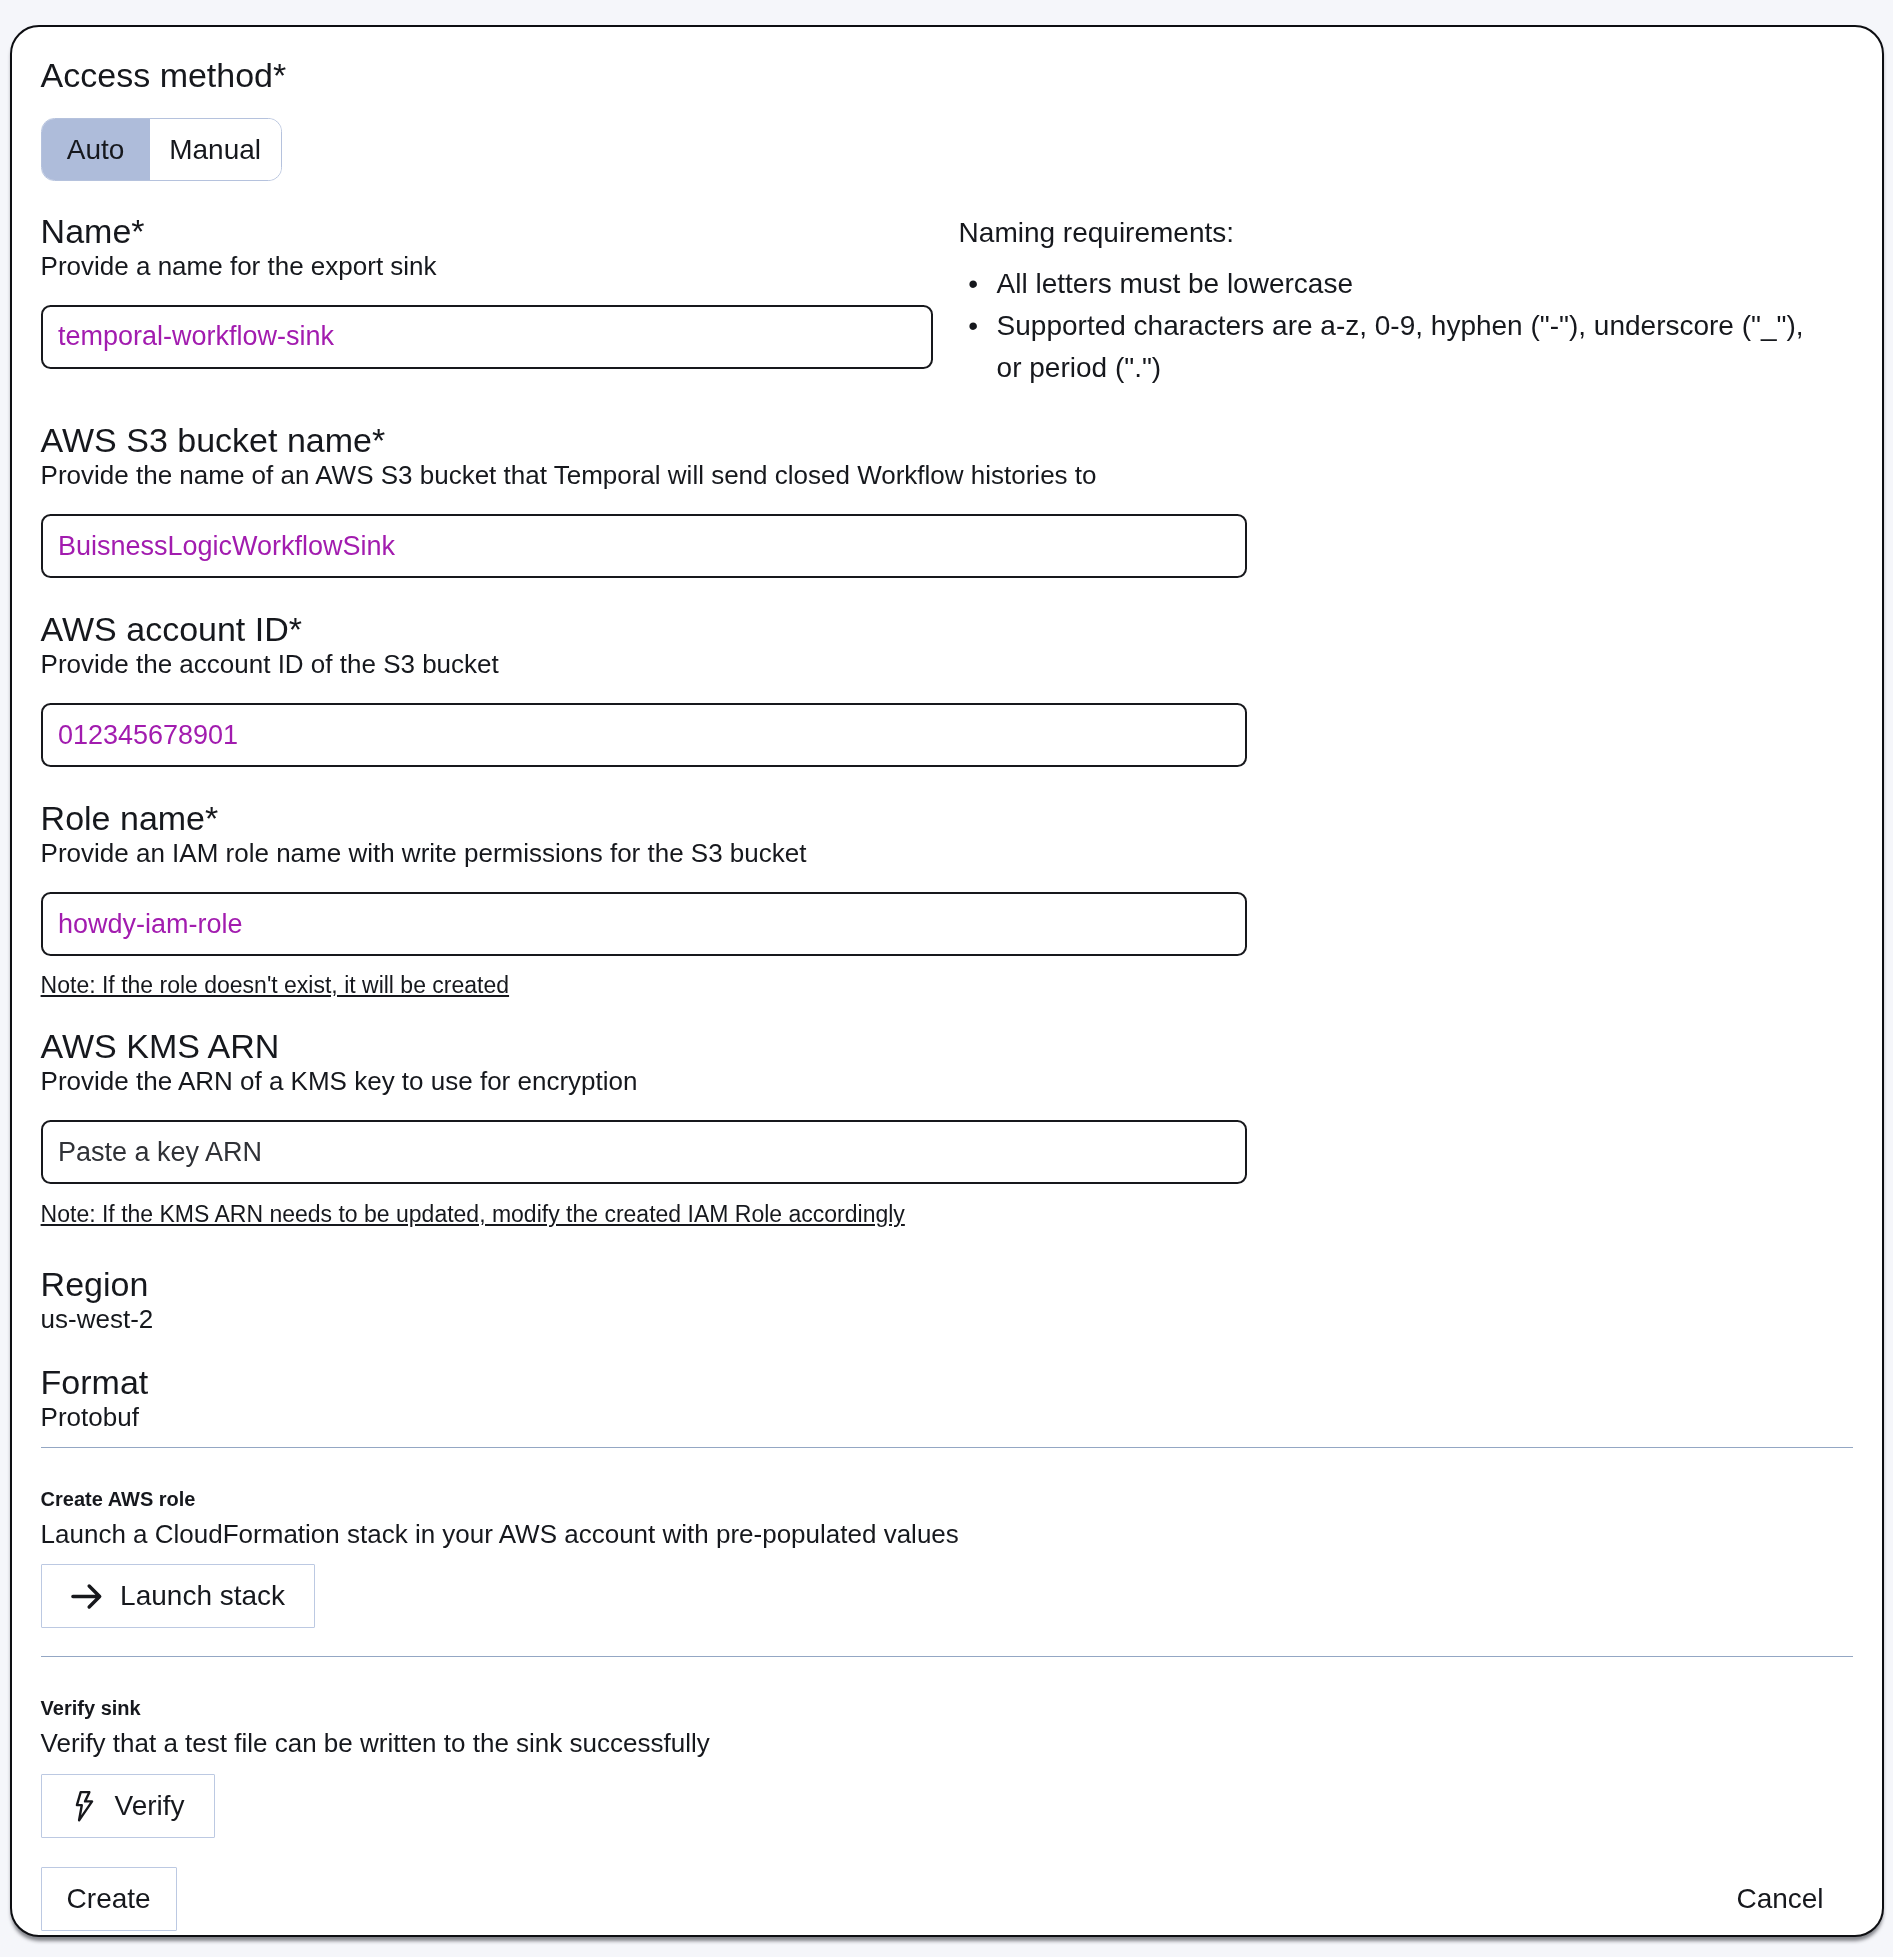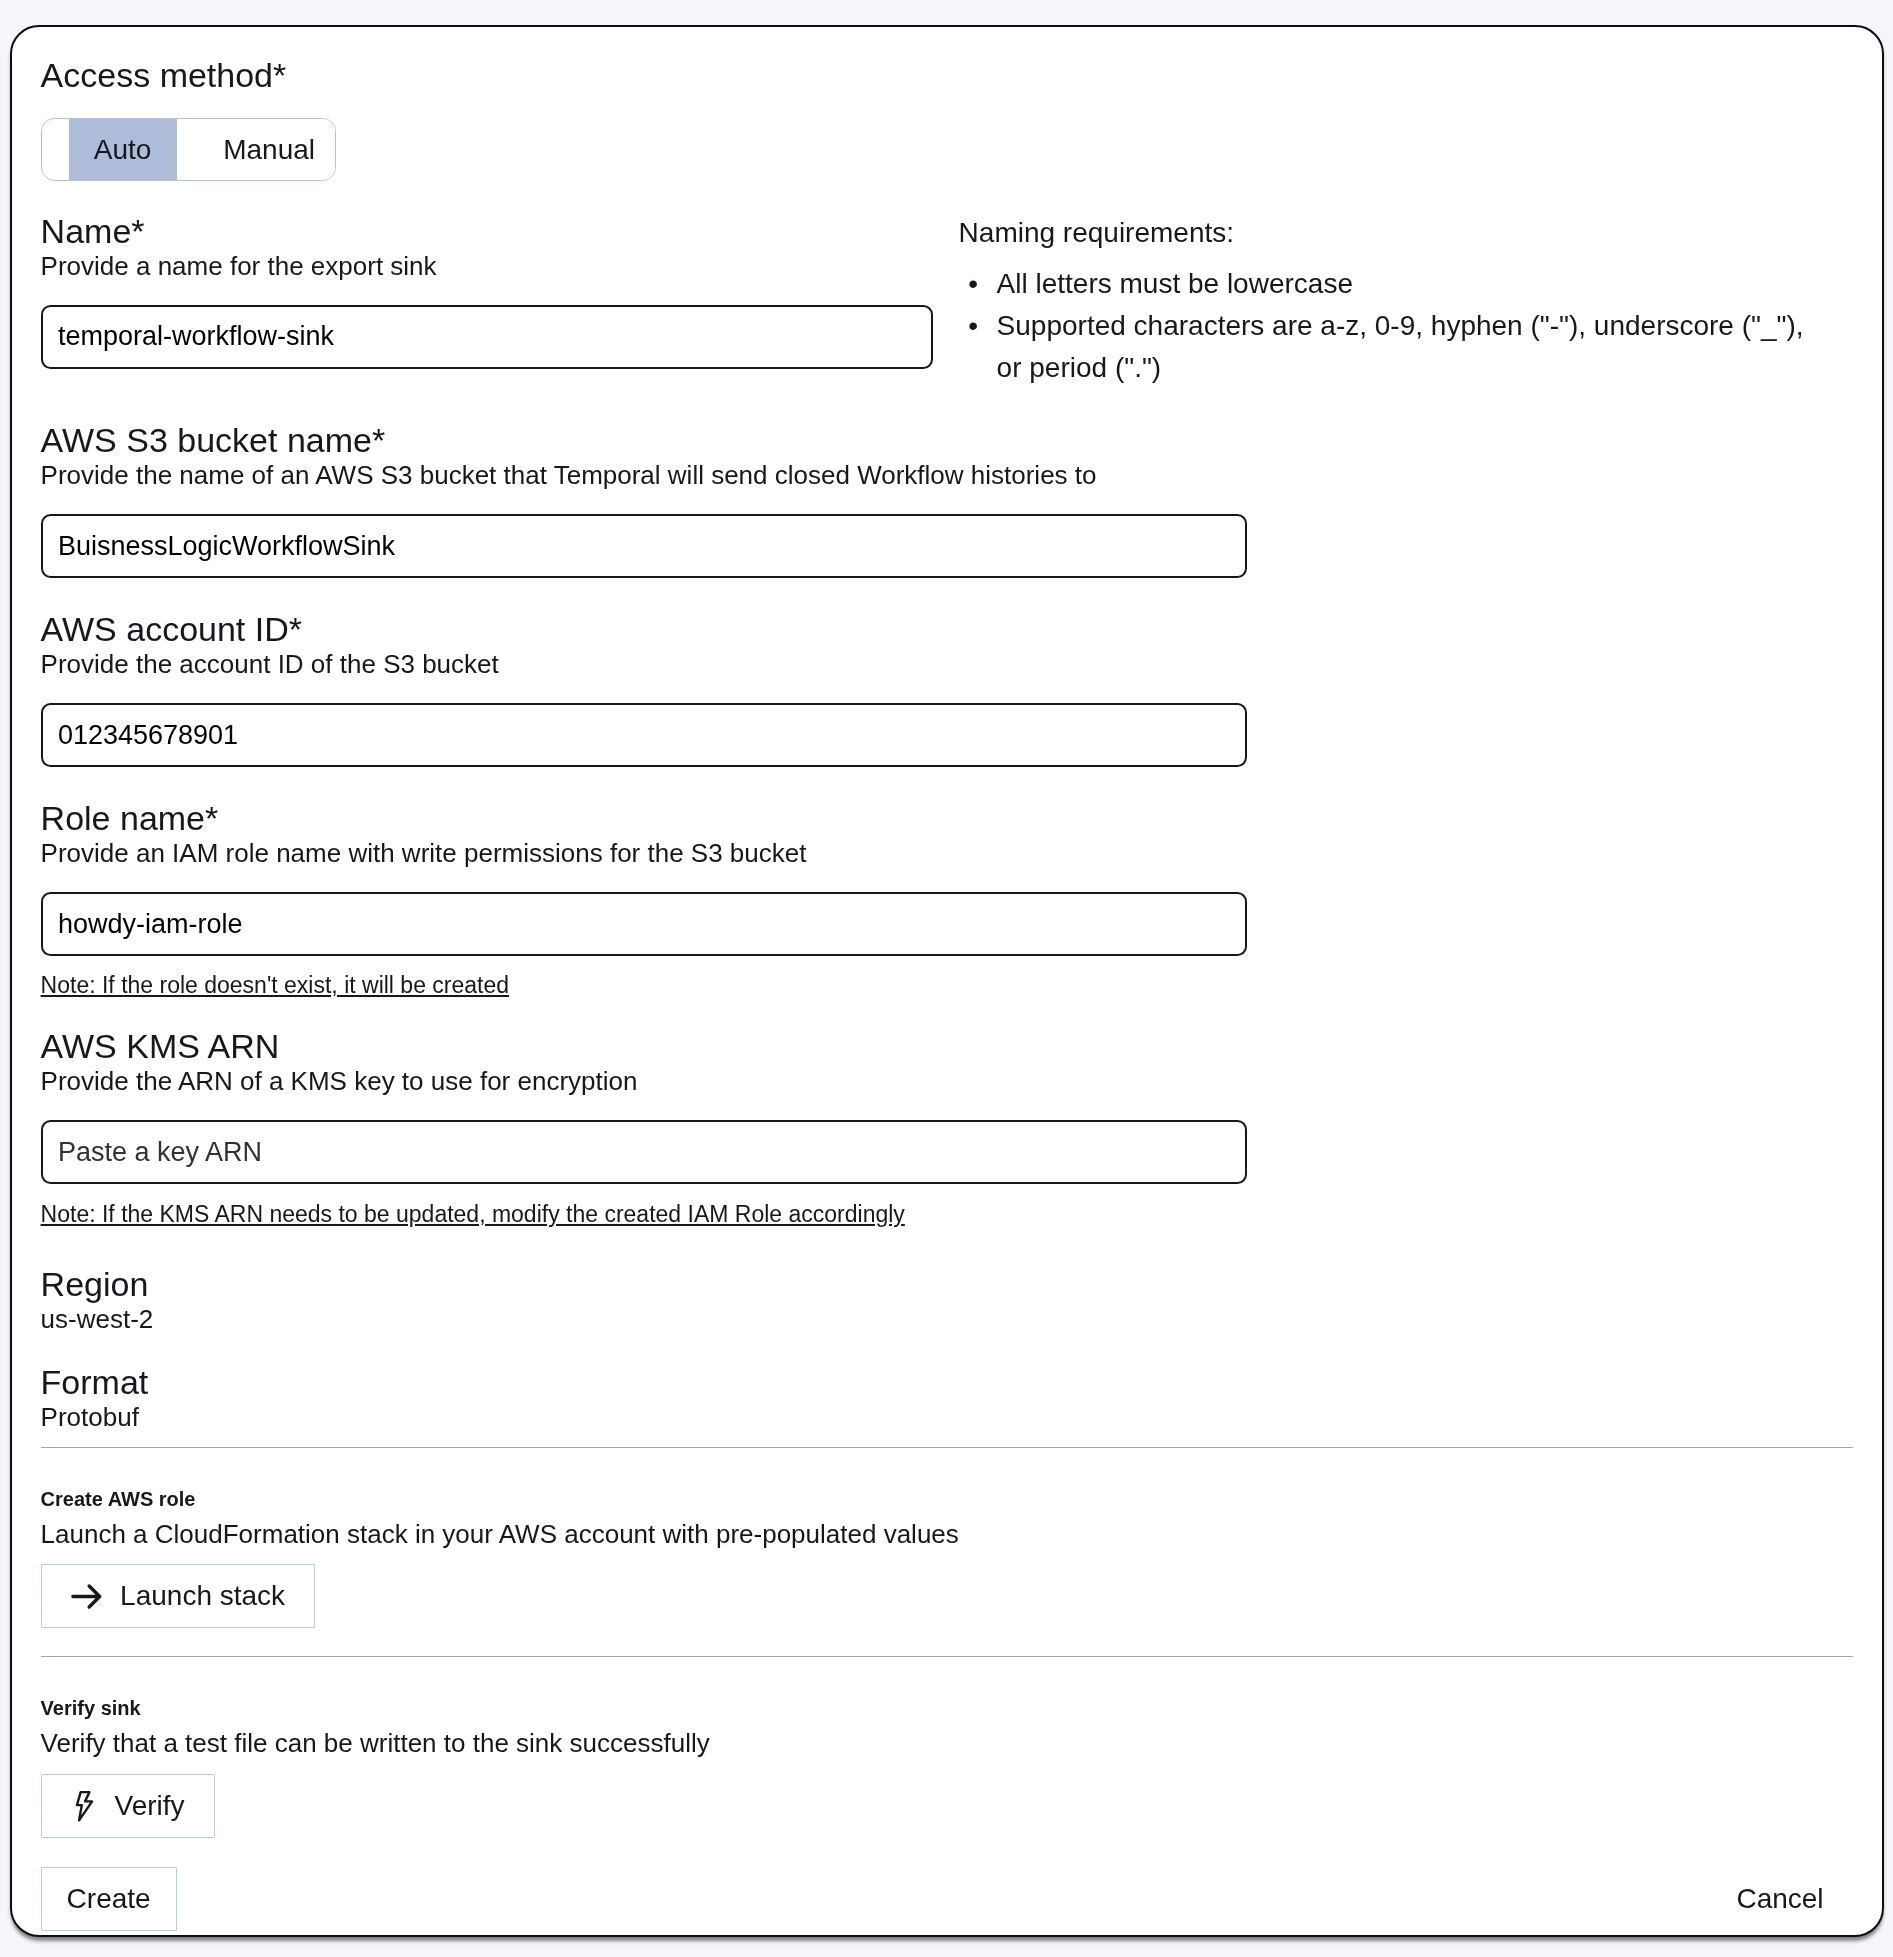--- a/index.html
+++ b/index.html
@@ -29,21 +29,21 @@
     display:inline-flex;
     margin-top:25px;
     height:63px;
     border:1.9px solid #b5c2dd;
     border-radius:13.4px;
     overflow:hidden;
     background:#ffffff;
   }
   .segment {
     display:flex; align-items:center; justify-content:center;
-    font-size:28px; cursor:pointer;margin-left:27px;
+    font-size:28px; cursor:pointer;
   }
   .segment.sel { background:#aebcda; width:108px; }
   .segment.unsel { background:#ffffff; width:131px; }
 
   
   .name-row { display:flex; margin-top:32.5px; }
   .name-col { width:892px; }
   .req-col { width:865px; margin-left:26px; }
   .req-title { font-size:28px; line-height:38px; }
   .req-list { list-style:none; margin-top:11.5px; }
@@ -63,21 +63,21 @@
   input.fld {
     display:block;
     margin-top:21px;
     height:64px;
     width:1206px;
     border:2.9px solid #17181c;
     border-radius:9.6px;
     background:#ffffff;
     font-family:"Liberation Sans","DejaVu Sans",sans-serif;
     font-size:27px;
-    color:#000000;
+    color:#a21caf;
     padding:0 15.3px;
     outline:none;
   }
   input.fld.narrow { width:892px; }
   input.fld::placeholder { color:#303237; opacity:1; }
 
   .info { margin-top:38px; }
   .info .val { font-size:26px; line-height:35px; }
   .info.second { margin-top:28px; }
 

